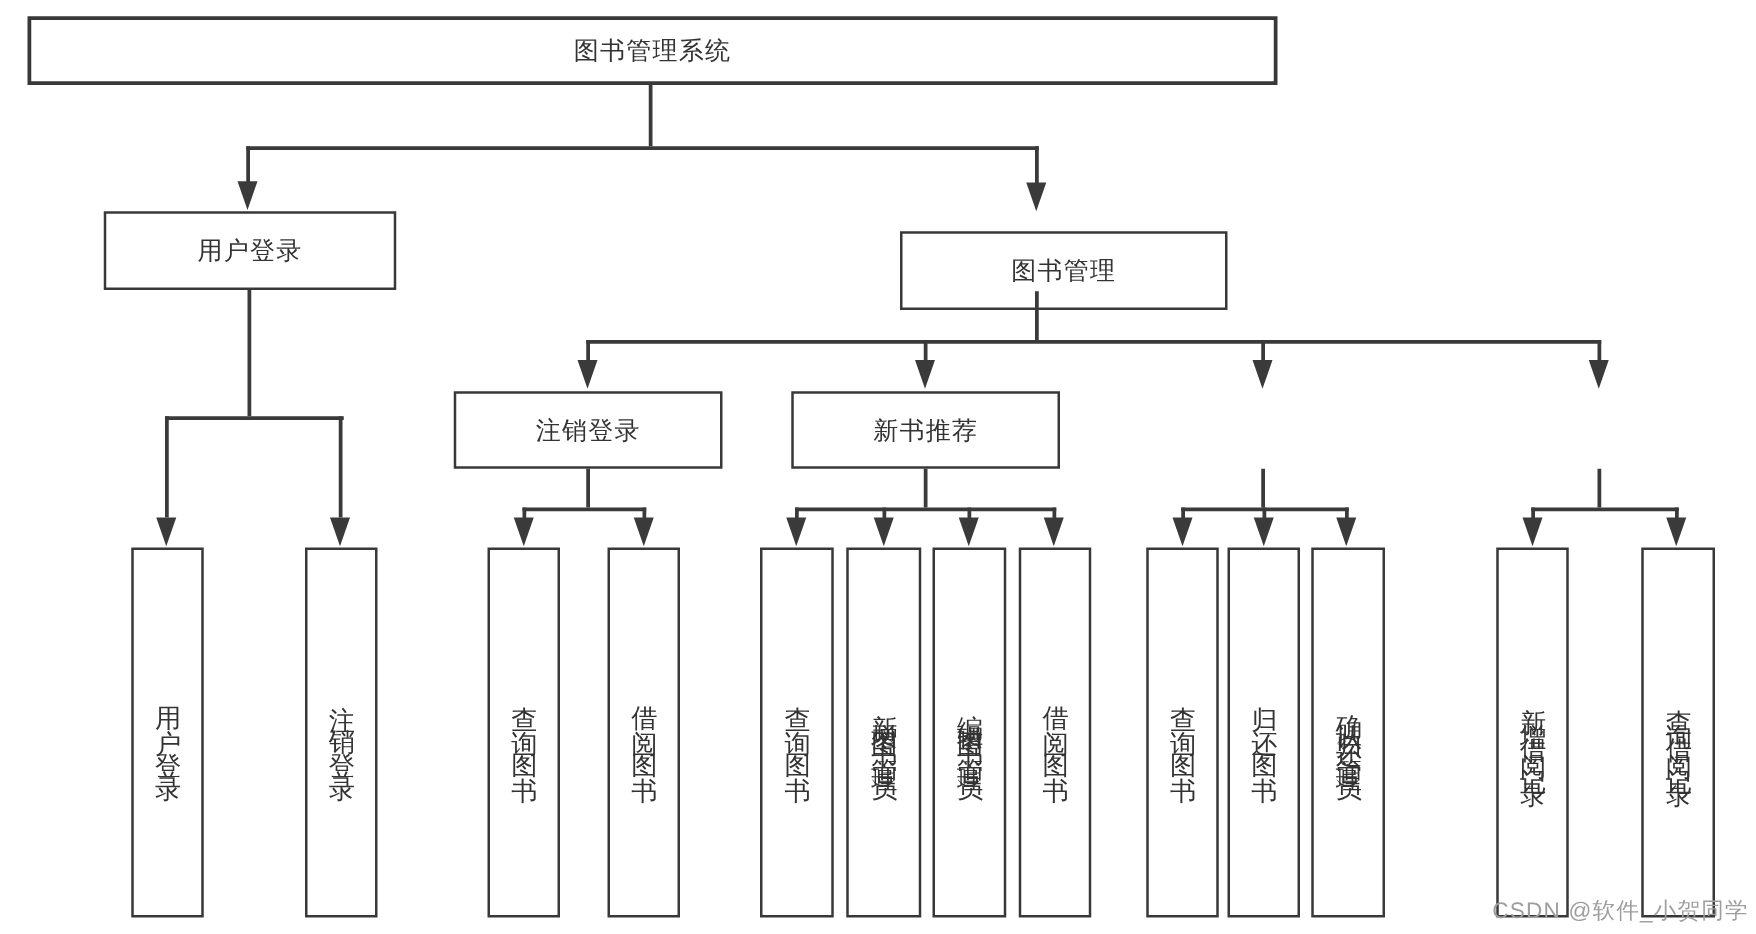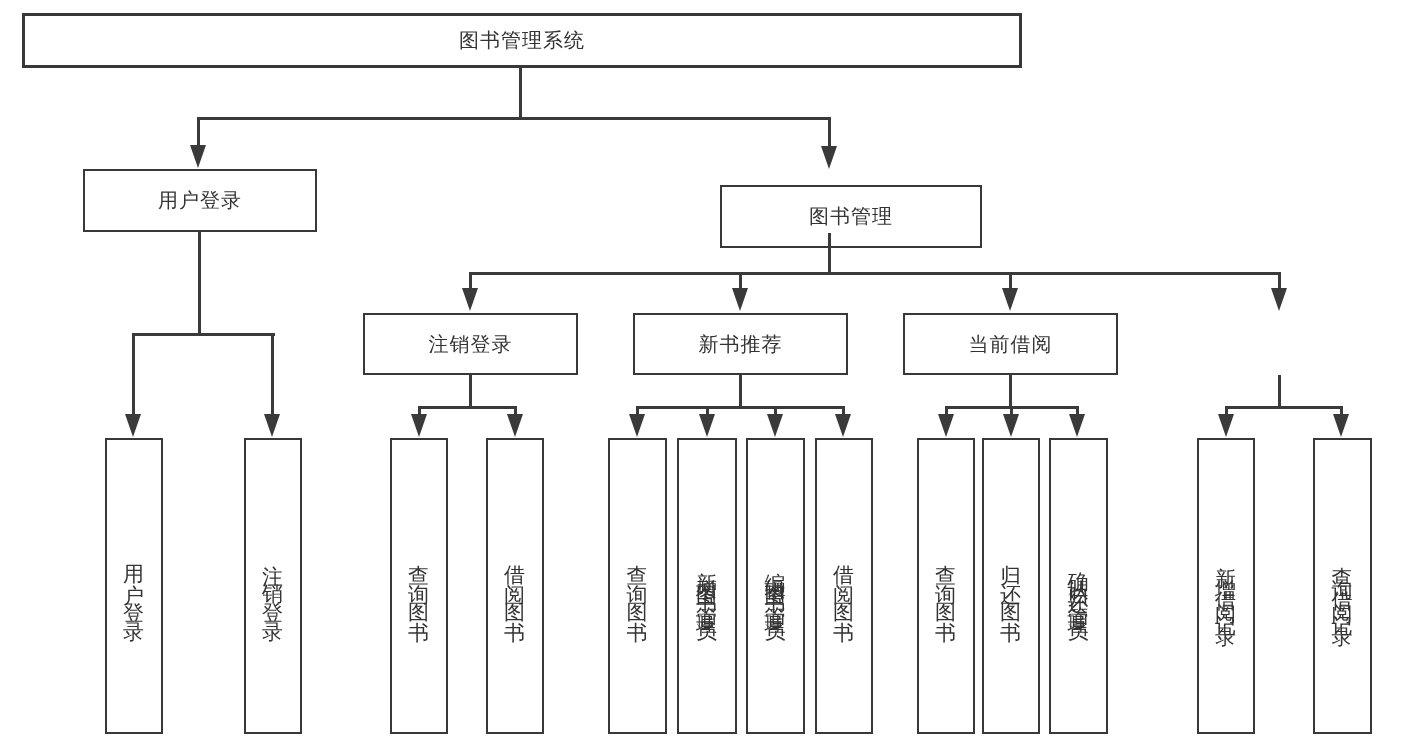--- a/index.html
+++ b/index.html
@@ -36,21 +36,20 @@
   <div class="box hbox" style="left:22px;top:13px;width:1000px;height:55px;border-width:3px;">图书管理系统</div>
 
   <div class="box hbox" style="left:83px;top:169px;width:234px;height:63px;">用户登录</div>
 
   <div class="box hbox" style="left:720px;top:170px;width:262px;height:63px;margin-top:15px;">图书管理</div>
 
   <div class="box hbox" style="left:363px;top:313px;width:215px;height:62px;">注销登录</div>
 
   <div class="box hbox" style="left:633px;top:313px;width:215px;height:62px;">新书推荐</div>
 
-  <div class="box hbox" style="left:903px;top:313px;width:215px;height:62px;">当前借阅</div>
 
 
   <div class="box vbox" style="left:105px;top:438px;width:58px;height:296px;">
     <span class="vtext" style="letter-spacing: 19px;">用户登录</span>
   </div>
   <div class="box vbox" style="left:244px;top:438px;width:58px;height:296px;">
     <span class="vtext" style="letter-spacing: 19px;">注销登录</span>
   </div>
 
   <div class="box vbox" style="left:390px;top:438px;width:58px;height:296px;">
@@ -142,14 +141,15 @@
   <div class="line" style="left:1076px;top:406px;width:3px;height:10px;"></div>
   <div class="arrow" style="left:1069px;top:414px;"></div>
 
   <div class="line" style="left:1278px;top:375px;width:3px;height:31px;"></div>
   <div class="line" style="left:1225px;top:406px;width:118px;height:3px;"></div>
   <div class="line" style="left:1225px;top:406px;width:3px;height:10px;"></div>
   <div class="arrow" style="left:1218px;top:414px;"></div>
   <div class="line" style="left:1340px;top:406px;width:3px;height:10px;"></div>
   <div class="arrow" style="left:1333px;top:414px;"></div>
 
+  <div class="watermark">CSDN @软件_小贺同学</div>
 
 </div>
 
 </body></html>

